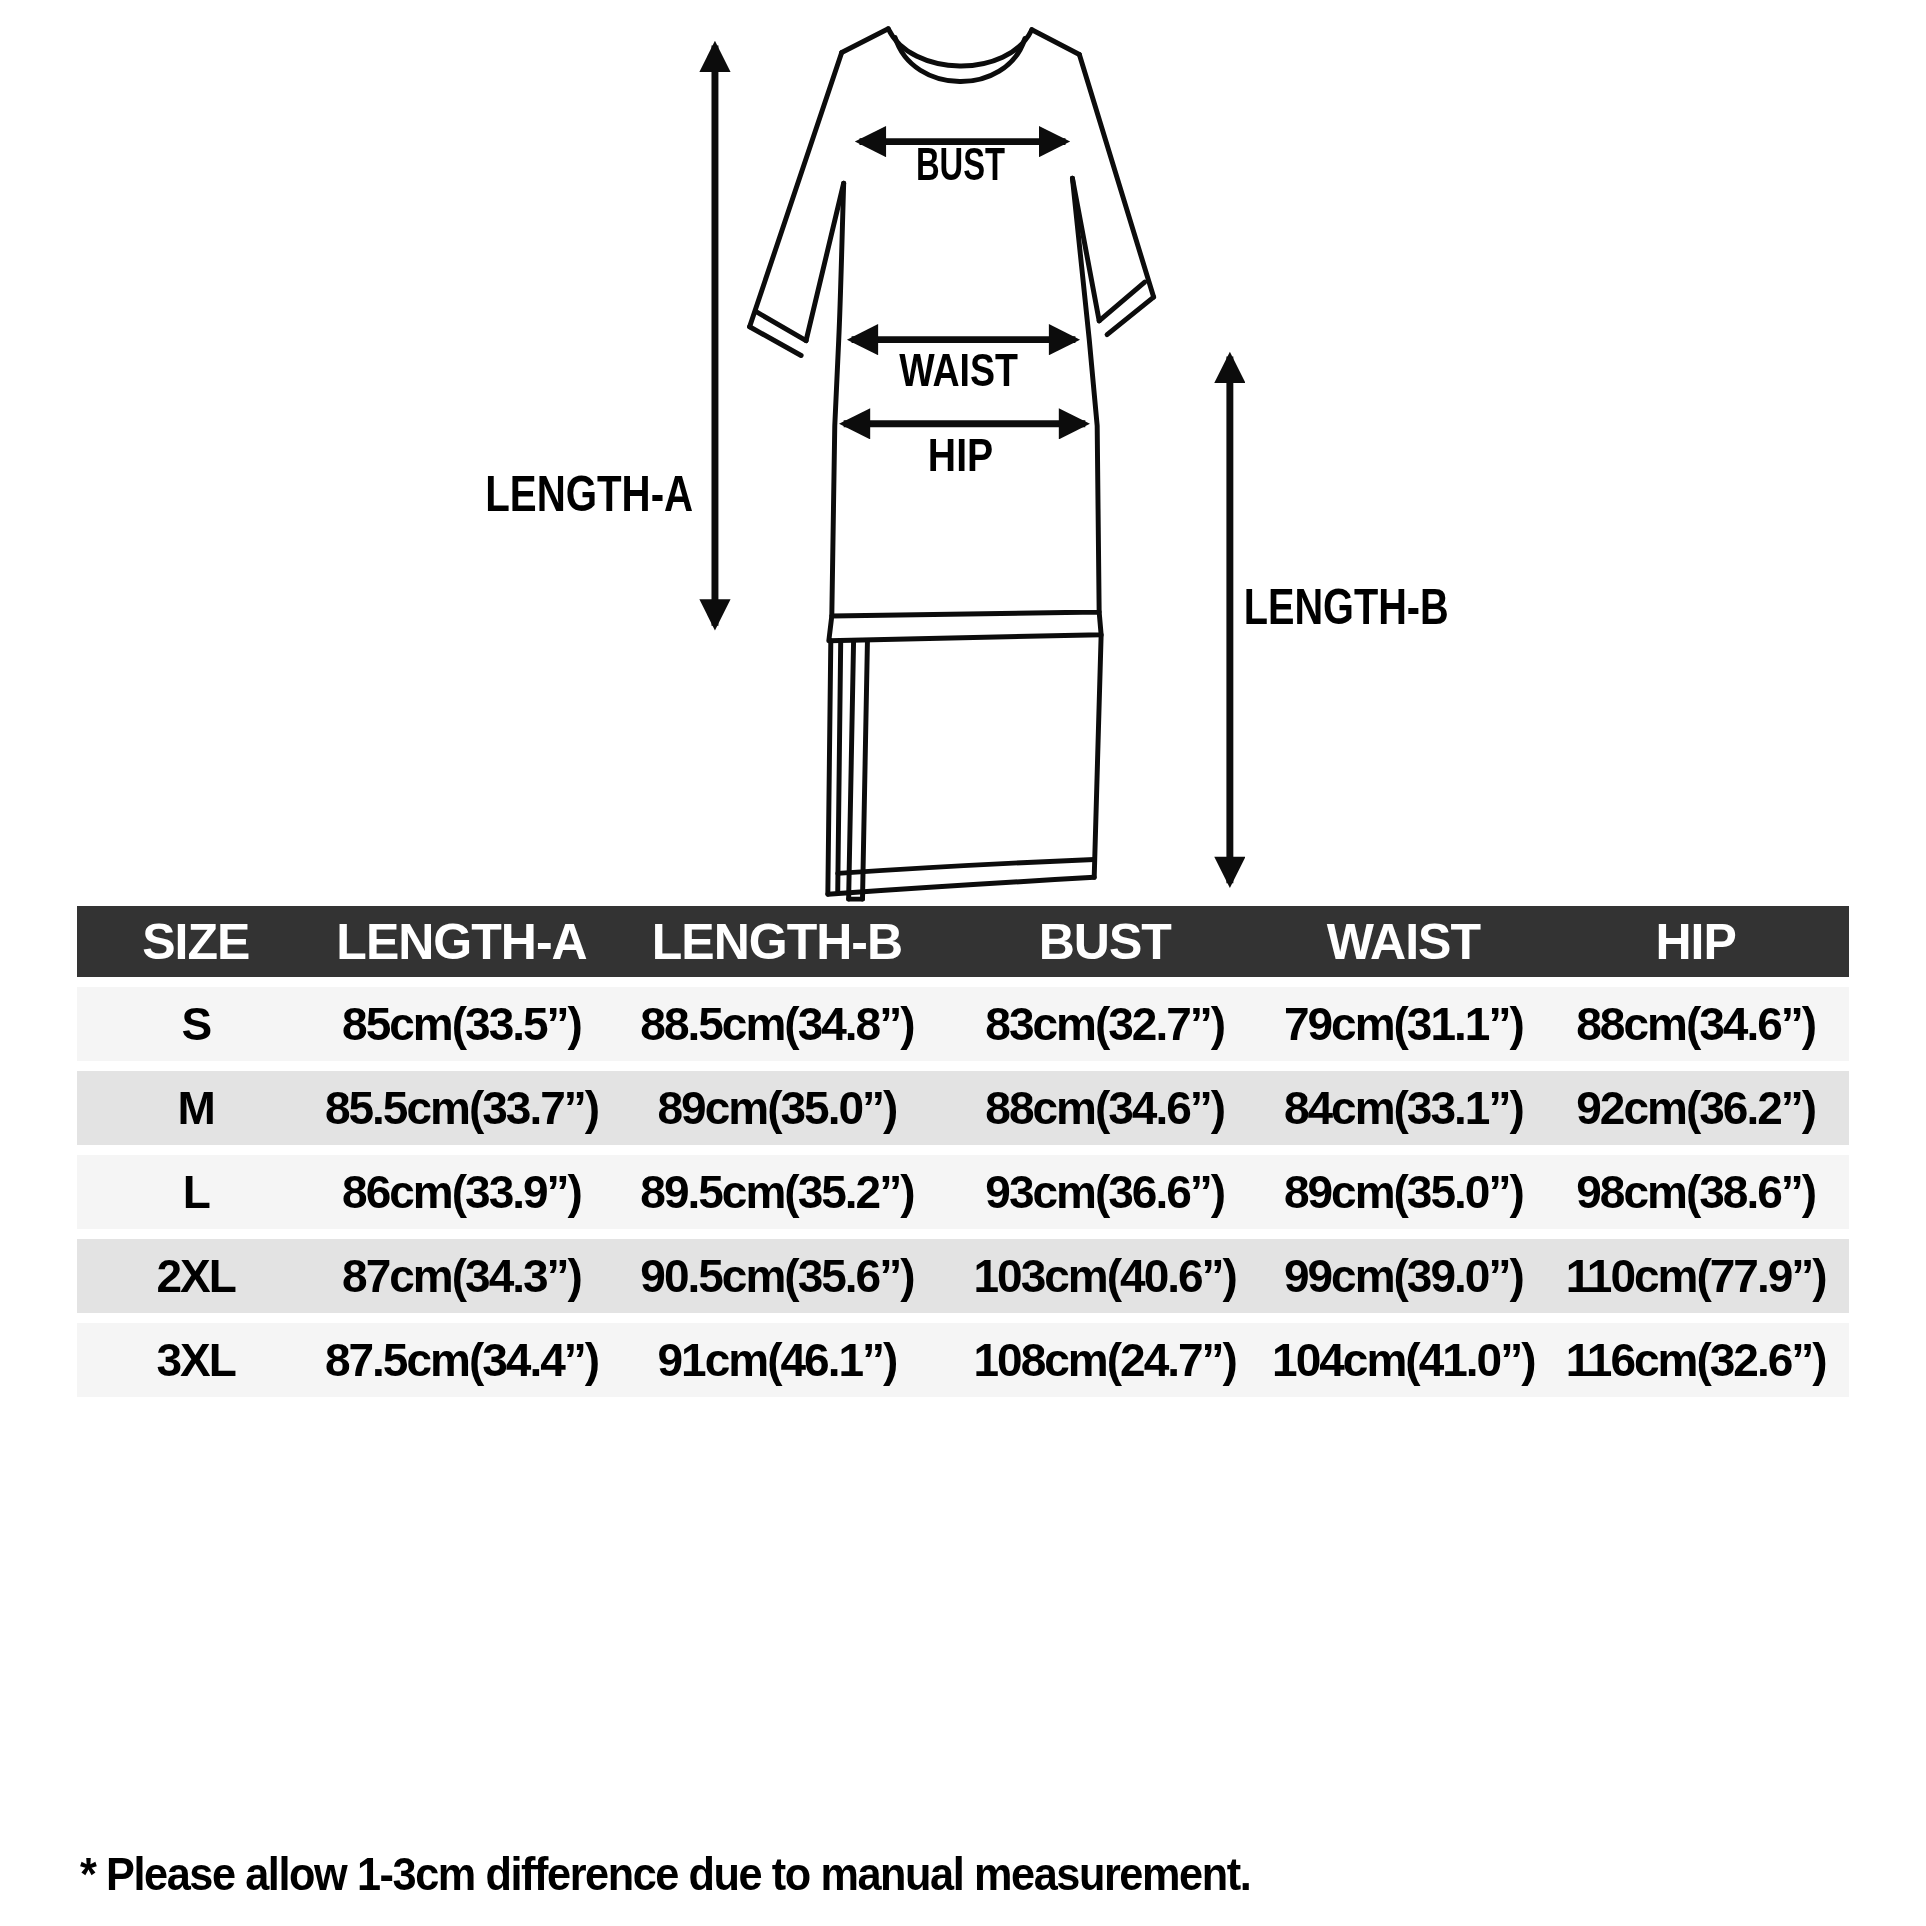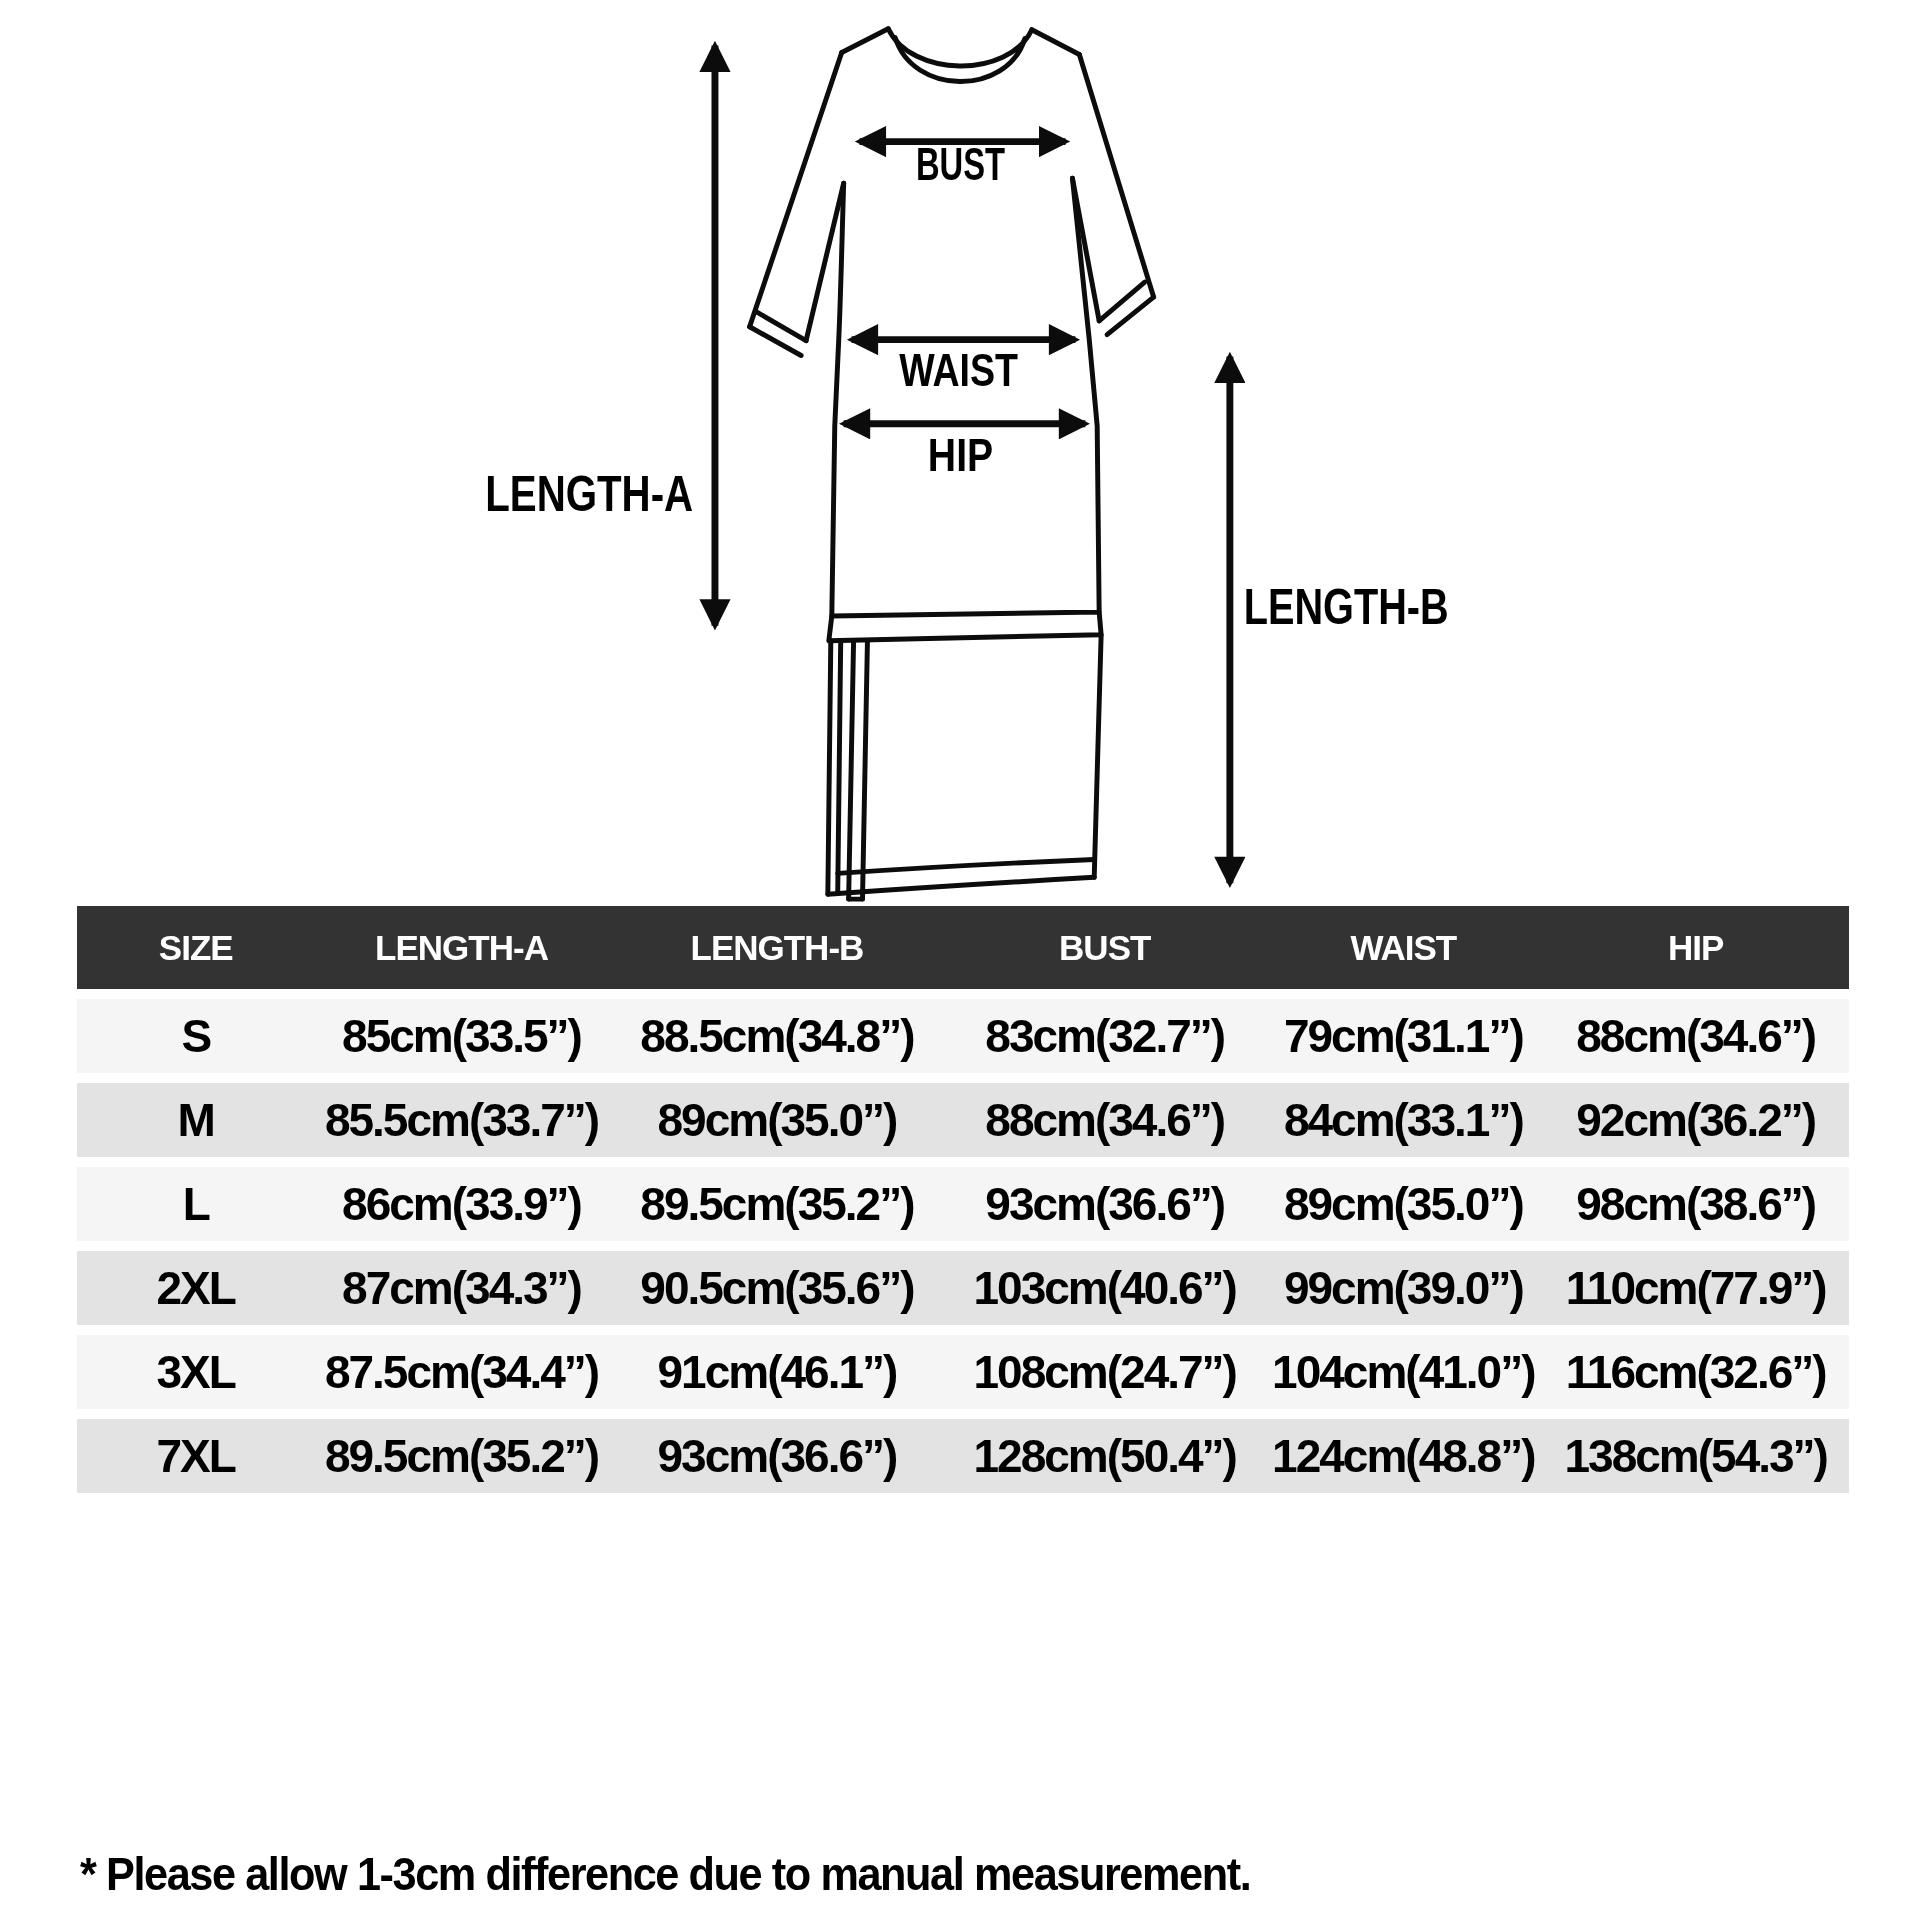--- a/index.html
+++ b/index.html
@@ -20,22 +20,22 @@
   }
   
   .size-table{
     position:absolute;left:77px;top:896px;width:1772px;
     border-collapse:separate;border-spacing:0 10px;
     table-layout:fixed;
   }
   .size-table th{
     background:var(--header-bg,#333333);
     color:var(--header-text,#ffffff);
-    height:71px;font-size:35px;font-weight:bold;
-    letter-spacing:-1px;text-align:center;padding:6px;
+    height:71px;font-size:50px;font-weight:bold;
+    letter-spacing:-1px;text-align:center;padding:0;
   }
   .size-table td{
     height:74px;font-size:46px;font-weight:bold;color:#000;
     letter-spacing:-2px;text-align:center;padding:0;
     white-space:nowrap;
   }
   .size-table tbody tr:nth-child(odd) td{background:var(--row-light,#f5f5f5);}
   .size-table tbody tr:nth-child(even) td{background:var(--row-dark,#e3e3e3);}
   
   .footnote{
@@ -158,27 +158,19 @@
         <td>110cm(77.9”)</td>
       </tr>
       <tr>
         <td>3XL</td>
         <td>87.5cm(34.4”)</td>
         <td>91cm(46.1”)</td>
         <td>108cm(24.7”)</td>
         <td>104cm(41.0”)</td>
         <td>116cm(32.6”)</td>
       </tr>
-      <tr>
-        <td>7XL</td>
-        <td>89.5cm(35.2”)</td>
-        <td>93cm(36.6”)</td>
-        <td>128cm(50.4”)</td>
-        <td>124cm(48.8”)</td>
-        <td>138cm(54.3”)</td>
-      </tr>
     </tbody>
   </table>
 
   <div class="footnote">* Please allow 1-3cm difference due to manual measurement.</div>
 
 </div>
 
 
 </body></html>

